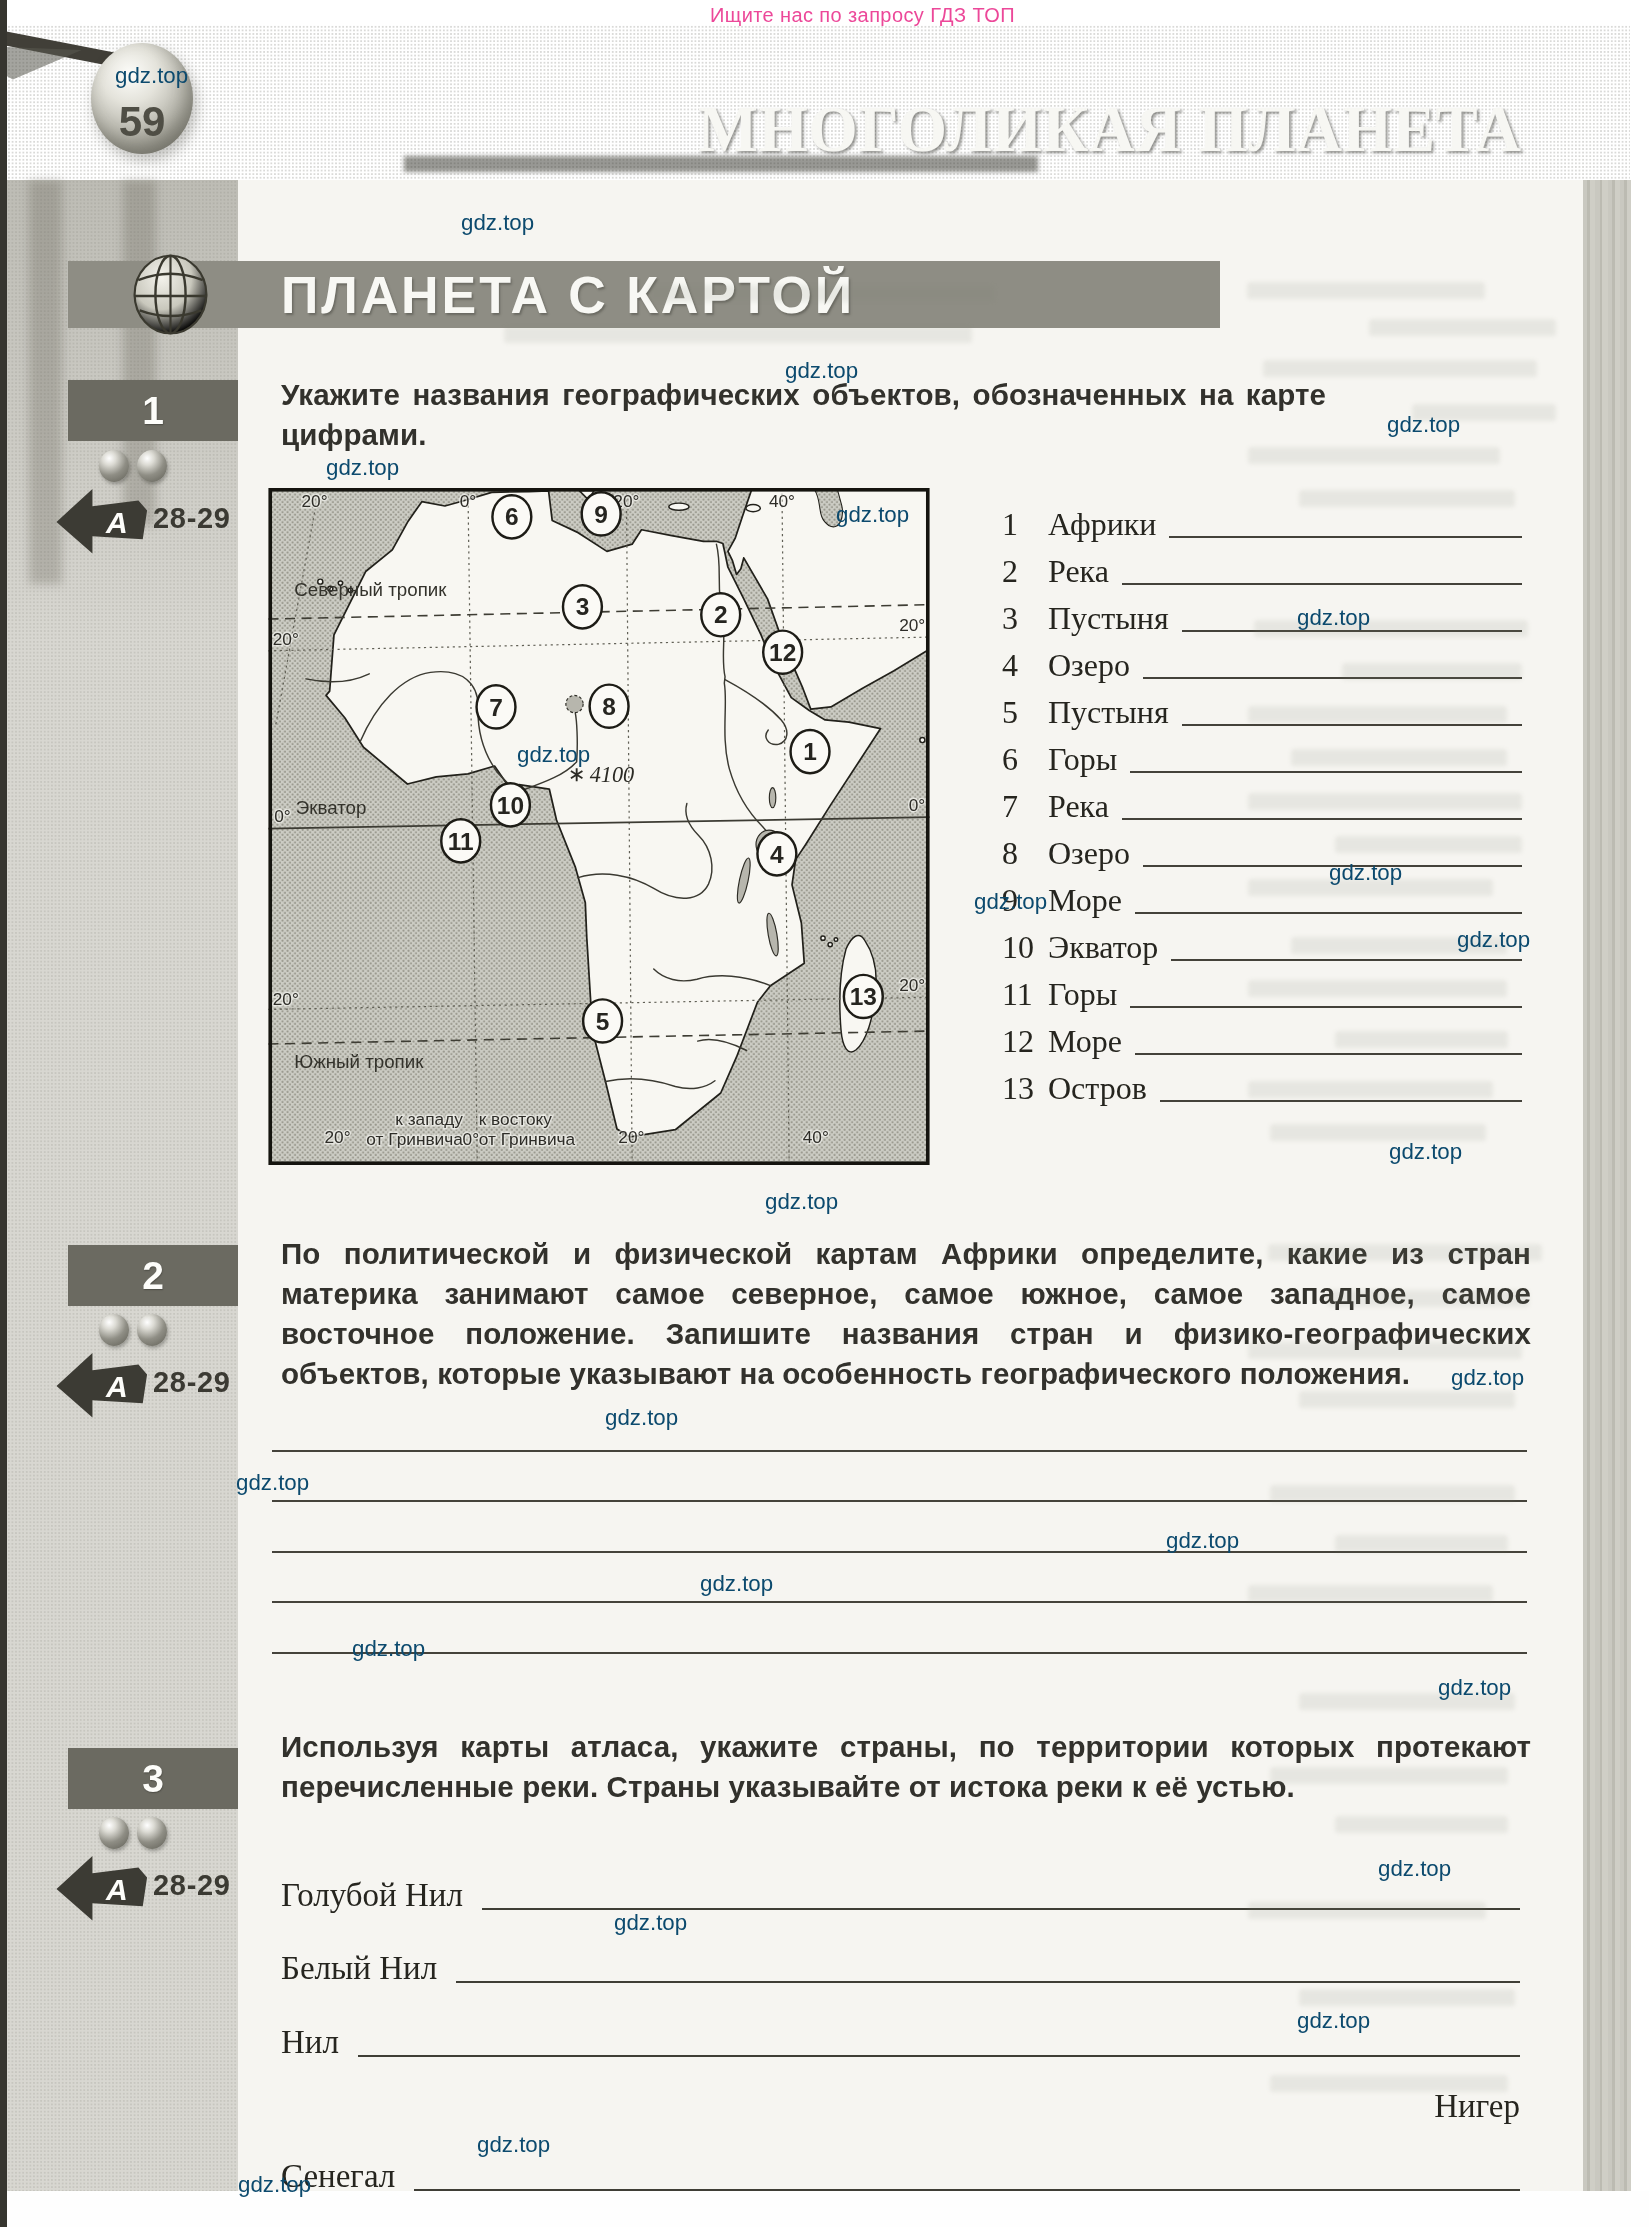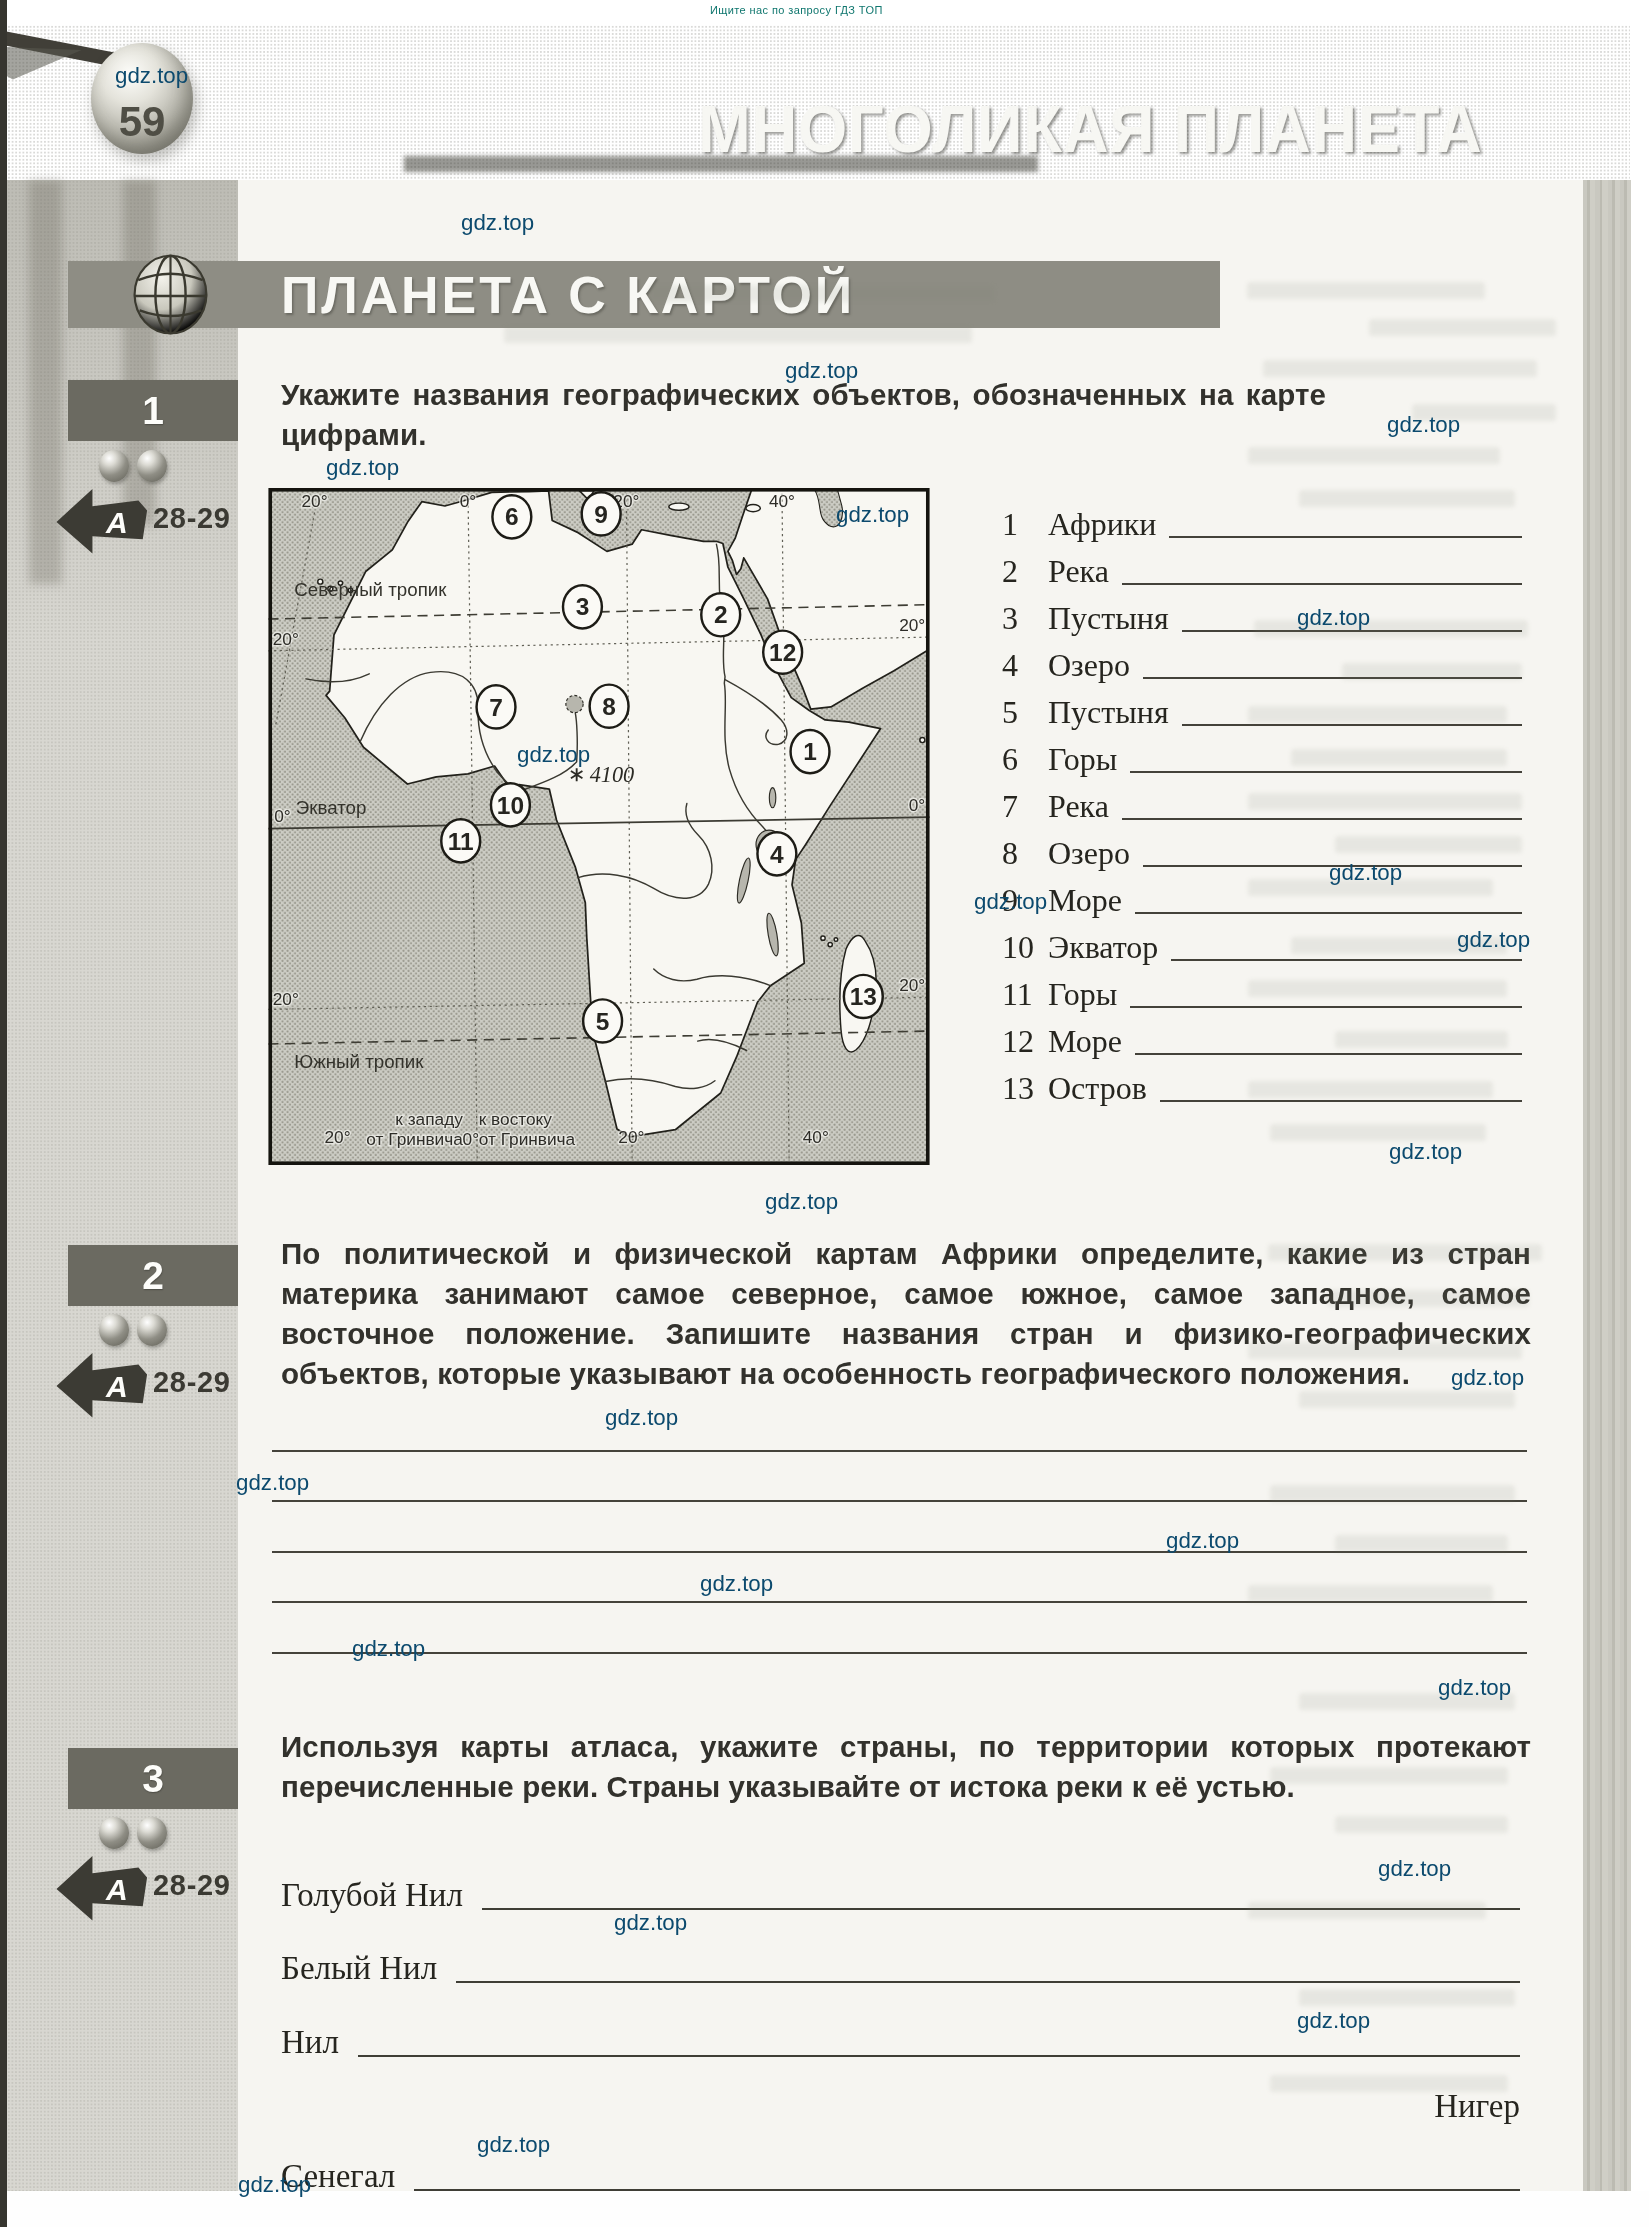--- a/index.html
+++ b/index.html
@@ -5,36 +5,37 @@
   html,body{margin:0;padding:0}
   body{
     width:1650px;height:2227px;position:relative;background:#ffffff;
     font-family:"Liberation Sans",sans-serif;overflow:hidden;
   }
   .abs{position:absolute}
 
   
   .scan-edge{left:0;top:0;width:7.2px;height:2227px;background:#36352f}
   .top-strip{left:0;top:0;width:1650px;height:25px;background:#fff}
-  .promo{left:710px;top:4.3px;font-size:11px;color:#0f766e;letter-spacing:0.4px;white-space:nowrap}
+  .promo{left:710px;top:4.3px;font-size:20px;color:#ec4899;letter-spacing:0.4px;white-space:nowrap}
 
   .header-band{
     left:0;top:25px;width:1630px;height:155px;
     background:
       radial-gradient(108px 68px at 912px 119px, rgba(42,42,36,.55), transparent 70%),
       radial-gradient(119px 76px at 713px 124px, rgba(52,52,45,.5), transparent 70%),
       radial-gradient(90px 61px at 1059px 112px, rgba(47,47,40,.45), transparent 70%),
       radial-gradient(151px 90px at 512px 112px, rgba(62,62,53,.4), transparent 70%),
       radial-gradient(65px 130px at 328px 86px, rgba(55,55,46,.5), transparent 75%),
       radial-gradient(50px 115px at 393px 72px, rgba(60,60,50,.35), transparent 75%),
       linear-gradient(90deg,#9c9b91 0%,#b1b0a6 30%,#b8b7ad 55%,#acaba1 78%,#a3a298 100%);
   }
   .halftone{
     background-image:radial-gradient(circle, rgba(70,70,60,.20) 0.7px, transparent 1.1px);
     background-size:3.6px 3.6px;
+    font-family:Liberation Serif, serif;
   }
   .hdr-roof{left:404px;top:131px;width:634px;height:16px;background:rgba(50,50,42,.5);filter:blur(2.2px)}
   .hdr-title{
     left:698px;top:66px;width:822px;font-size:66px;font-weight:bold;color:#f7f7f3;
     letter-spacing:0.7px;text-shadow:2.2px 2.2px 2.9px rgba(28,28,22,.45);white-space:nowrap;
     transform:scaleX(.96);transform-origin:left center;
   }
   .corner-ribbon{left:-5.8px;top:4.3px;width:141px;height:14.4px;background:#413f38;transform:rotate(11deg);transform-origin:left top}
   .corner-ribbon2{left:-4.3px;top:21.6px;width:86px;height:33px;background:rgba(90,89,80,.55);clip-path:polygon(0 0,100% 10%,20% 100%,0 70%);}
 

